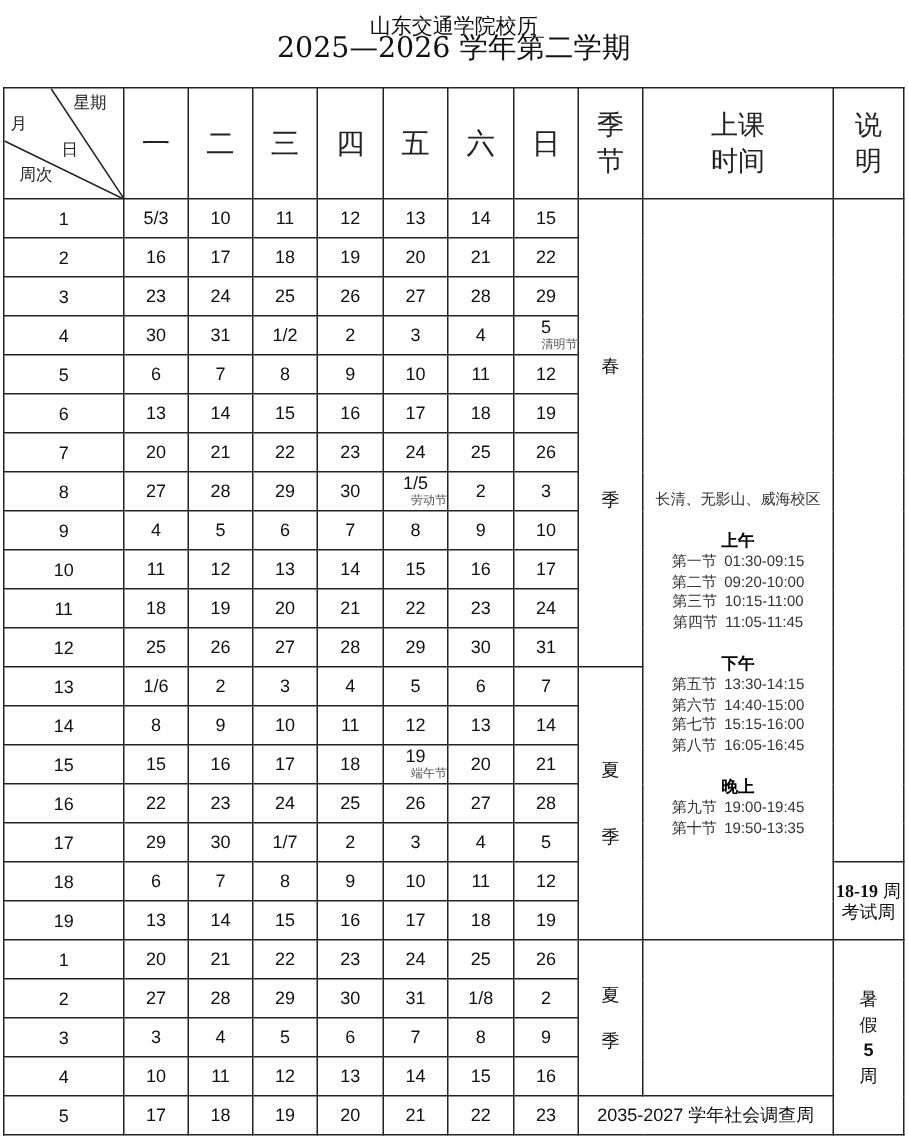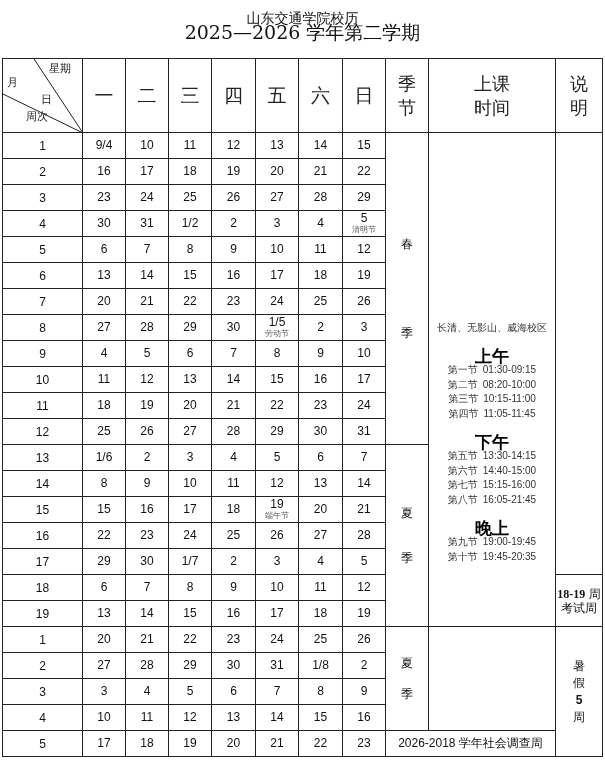--- a/index.html
+++ b/index.html
@@ -17,31 +17,31 @@
     }
     table.cal td {
       border: 1px solid #222; padding: 0; text-align: center; vertical-align: middle;
       font-family: "Liberation Sans", "DejaVu Sans", sans-serif;
       font-size: 12px; color: #111;
     }
     tr.hdr td { height: 73px; font-family: "DejaVu Serif", "Liberation Serif", serif; font-size: 19px; color: #222; }
     tr.hdr td.small-hdr { font-size: 18px; line-height: 24px; }
     tr.wk td { height: 25px; }
     .num { display: block; line-height: 13px; }
-    .hol { display: block; font-family: "DejaVu Serif", serif; font-size: 8px; color: #555; line-height: 10px; }
+    .hol { display: block; font-family: "DejaVu Serif", serif; font-size: 8px; color: #555; line-height: 10px; text-align: right; }
     td.diag { position: relative; }
     td.diag svg { position: absolute; left: 0; top: 0; }
     .dlabel { position: absolute; font-family: "DejaVu Serif", serif; font-size: 11px; color: #222; }
     td.season { font-family: "DejaVu Serif", serif; font-size: 13px; color: #333; }
     .season-char { display: block; }
     td.sched { vertical-align: top; font-size: 10px; color: #333; }
     .campus { font-family: Liberation Mono, monospace; font-size: 10px; color: #333; margin-top: 126px; margin-bottom: 14px; }
-    .period-head { font-weight: bold; font-size: 17px; color: #000; margin-top: 2px; line-height: 14px; font-family: "DejaVu Sans", sans-serif; }
+    .period-head { font-weight: bold; font-size: 11px; color: #000; margin-top: 2px; line-height: 14px; font-family: "DejaVu Sans", sans-serif; }
     .slot { line-height: 13.5px; font-size: 10px; color: #333; white-space: nowrap; }
-    .slot .sn { font-family: Liberation Mono, monospace; margin-right: 5px; }
+    .slot .sn { font-family: Liberation Serif, serif; margin-right: 5px; }
     .gap { height: 12px; }
     td.note { font-family: "DejaVu Serif", serif; font-size: 10px; color: #333; line-height: 14px; }
     td.note b { font-family: Liberation Serif, serif; }
     td.survey { font-family: "Liberation Sans", sans-serif; font-size: 12px; color: #111; }
     td.vac { font-family: "DejaVu Serif", serif; font-size: 12px; color: #333; line-height: 17px; }
     td.vac .vnum { font-family: "Liberation Sans", sans-serif; font-weight: bold; color: #111; }
   </style>
 </head>
 <body>
 
@@ -65,21 +65,21 @@
   <tbody id="tbody">
     <tr class="hdr">
       <td class="diag">
         <svg width="80" height="74">
           <line x1="31" y1="0" x2="80" y2="74" stroke="#222" stroke-width="1"></line>
           <line x1="0" y1="35" x2="80" y2="74" stroke="#222" stroke-width="1"></line>
         </svg>
         <span class="dlabel" style="left:46px;top:2px">星期</span>
         <span class="dlabel" style="left:4px;top:16px">月</span>
         <span class="dlabel" style="left:38px;top:33px">日</span>
-        <span class="dlabel" style="left:23px;top:50px">周次</span>
+        <span class="dlabel" style="left:10px;top:50px">周次</span>
       </td>
       <td>一</td>
       <td>二</td>
       <td>三</td>
       <td>四</td>
       <td>五</td>
       <td>六</td>
       <td>日</td>
       <td class="small-hdr">
         <div>季</div>
@@ -90,21 +90,21 @@
         <div>时间</div>
       </td>
       <td class="small-hdr">
         <div>说</div>
         <div>明</div>
       </td>
     </tr>
   <tr class="wk">
         <td>1</td>
         <td>
-          <span class="num">9/4</span>
+          <span class="num">5/3</span>
         </td>
         <td>
           <span class="num">10</span>
         </td>
         <td>
           <span class="num">11</span>
         </td>
         <td>
           <span class="num">12</span>
         </td>
@@ -118,33 +118,33 @@
           <span class="num">15</span>
         </td>
         <td class="season" rowspan="12">
           <span class="season-char" style="margin-bottom: 72px;">春</span>
           <span class="season-char">季</span>
         </td>
         <td class="sched" rowspan="19">
           <div class="campus">长清、无影山、威海校区</div>
           <div class="period-head">上午</div>
           <div class="slot"><span class="sn">第一节</span><span class="st">01:30-09:15</span></div>
-          <div class="slot"><span class="sn">第二节</span><span class="st">08:20-10:00</span></div>
+          <div class="slot"><span class="sn">第二节</span><span class="st">09:20-10:00</span></div>
           <div class="slot"><span class="sn">第三节</span><span class="st">10:15-11:00</span></div>
           <div class="slot"><span class="sn">第四节</span><span class="st">11:05-11:45</span></div>
           <div class="gap"></div>
           <div class="period-head">下午</div>
           <div class="slot"><span class="sn">第五节</span><span class="st">13:30-14:15</span></div>
           <div class="slot"><span class="sn">第六节</span><span class="st">14:40-15:00</span></div>
           <div class="slot"><span class="sn">第七节</span><span class="st">15:15-16:00</span></div>
-          <div class="slot"><span class="sn">第八节</span><span class="st">16:05-21:45</span></div>
+          <div class="slot"><span class="sn">第八节</span><span class="st">16:05-16:45</span></div>
           <div class="gap"></div>
           <div class="period-head">晚上</div>
           <div class="slot"><span class="sn">第九节</span><span class="st">19:00-19:45</span></div>
-          <div class="slot"><span class="sn">第十节</span><span class="st">19:45-20:35</span></div>
+          <div class="slot"><span class="sn">第十节</span><span class="st">19:50-13:35</span></div>
         </td>
         <td class="note" rowspan="17"></td>
       </tr>
       <tr class="wk">
         <td>2</td>
         <td>
           <span class="num">16</span>
         </td>
         <td>
           <span class="num">17</span>
@@ -707,16 +707,16 @@
         </td>
         <td>
           <span class="num">21</span>
         </td>
         <td>
           <span class="num">22</span>
         </td>
         <td>
           <span class="num">23</span>
         </td>
-        <td class="survey" colspan="2">2026-2018 学年社会调查周</td>
+        <td class="survey" colspan="2">2035-2027 学年社会调查周</td>
       </tr>
     </tbody>
 </table>
 
 </body></html>

